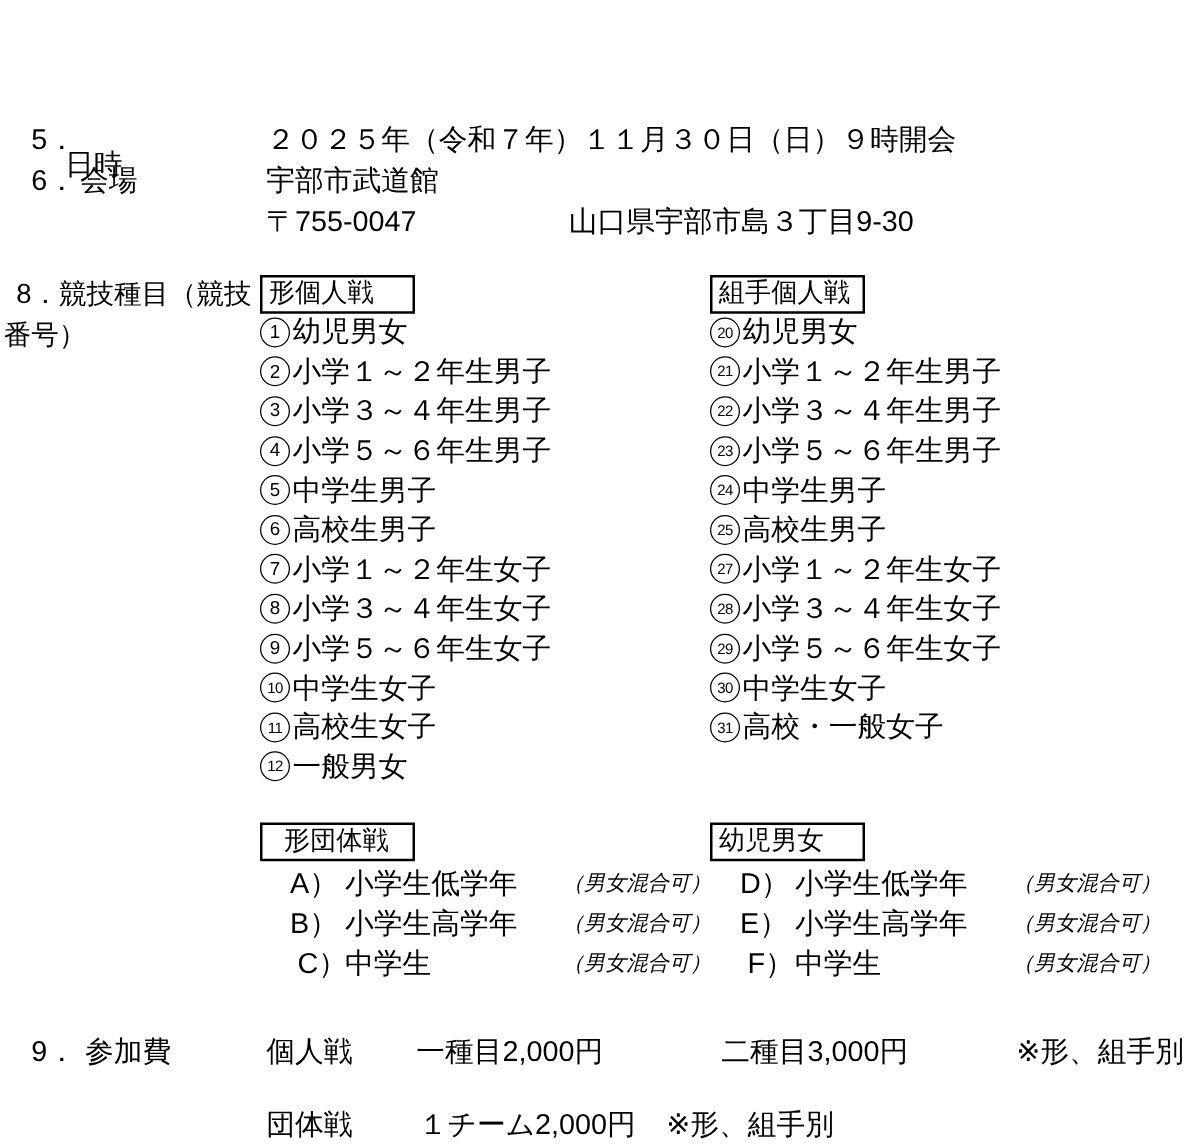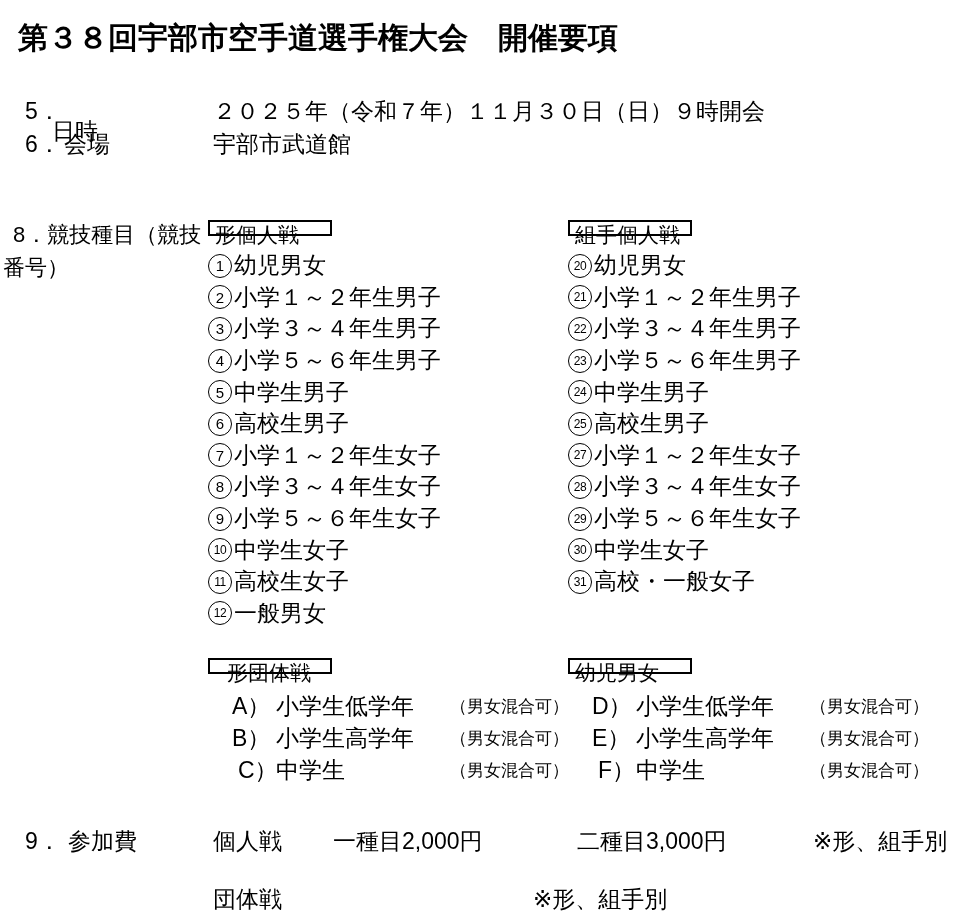--- a/index.html
+++ b/index.html
@@ -7,54 +7,57 @@
     width:960px; height:918px; background:#ffffff; color:#000000;
     font-family:"Liberation Sans","DejaVu Sans",sans-serif;
     -webkit-font-smoothing:antialiased;
   }
   .page { position:relative; width:960px; height:918px; overflow:hidden; }
   .abs { position:absolute; }
   .title { left:18px; top:18px; font-size:30px; font-weight:bold; white-space:nowrap; }
   .t23 { font-size:23px; white-space:nowrap; }
   .t22 { font-size:22px; white-space:nowrap; }
   .boxlab {
-    border:2px solid #000; width:124px; height:16px; box-sizing:border-box;
+    border:2px solid #000; width:124px; height:31px; box-sizing:border-box;
     font-size:21px; line-height:25px; padding-left:5px; white-space:nowrap;
   }
   .list { width:360px; }
   .item { display:flex; align-items:center; height:31.6px; font-size:23px; white-space:nowrap; }
   .circ {
     display:inline-flex; align-items:center; justify-content:center;
     width:24px; height:24px; box-sizing:border-box; flex:0 0 24px;
     border:1.6px solid #000; border-radius:50%;
     font-size:15px; margin-right:2px;
   }
   .circ.two { font-size:12px; letter-spacing:-0.5px; }
   .trow { position:relative; height:32px; }
   .tletter { position:absolute; left:24px; top:0; font-size:23px; white-space:nowrap; }
   .tlabel  { position:absolute; left:68px; top:0; font-size:23px; white-space:nowrap; }
-  .tnote   { position:absolute; left:242px; top:4px; font-size:17px; white-space:nowrap; }
+  .tnote   { position:absolute; left:242px; top:4px; font-size:17px; white-space:nowrap;font-style:italic; }
 </style>
 </head>
 <body>
 
 <div class="page">
 
-  <div class="abs title">第３８回宇部市空手道選手権大会　開催要項</div>
 
   <div class="abs" style="left:0; top:96px; width:960px; height:33px;">
     <span class="abs t23" style="left:25px; top:0;">5．</span>
     <span class="abs t23" style="left:52px; top:0;margin-top:20px;">日時</span>
     <span class="abs t23" style="left:213px; top:0;">２０２５年（令和７年）１１月３０日（日）９時開会</span>
   </div>
 
   <div class="abs" style="left:0; top:129px; width:960px; height:33px;">
     <span class="abs t23" style="left:25px; top:0;">6．</span>
     <span class="abs t23" style="left:52px; top:0;margin-left:12px;">会場</span>
     <span class="abs t23" style="left:213px; top:0;">宇部市武道館</span>
+  </div>
+  <div class="abs" style="left:0; top:162px; width:960px; height:33px;">
+    <span class="abs t23" style="left:213px; top:0;">〒755-0047</span>
+    <span class="abs t23" style="left:455px; top:0;">山口県宇部市島３丁目9-30</span>
   </div>
 
   <div class="abs t22" style="left:13px; top:220px;">8．競技種目（競技</div>
   <div class="abs t22" style="left:3px; top:253px;">番号）</div>
 
   <div class="abs boxlab" style="left:208px; top:220px;">形個人戦</div>
   <div class="abs boxlab" style="left:568px; top:220px;">組手個人戦</div>
 
   <div class="abs list" style="left:208px; top:250px;">
     <div class="item">
@@ -197,16 +200,17 @@
     <span class="abs t23" style="left:25px; top:0;">9．</span>
     <span class="abs t23" style="left:68px; top:0;">参加費</span>
     <span class="abs t23" style="left:213px; top:0;">個人戦</span>
     <span class="abs t23" style="left:333px; top:0;">一種目2,000円</span>
     <span class="abs t23" style="left:577px; top:0;">二種目3,000円</span>
     <span class="abs t23" style="left:813px; top:0;">※形、組手別</span>
   </div>
 
   <div class="abs" style="left:0; top:884px; width:812px; height:33px;">
     <span class="abs t23" style="left:213px; top:0;">団体戦</span>
+    <span class="abs t23" style="left:335px; top:0;">１チーム2,000円</span>
     <span class="abs t23" style="left:533px; top:0;">※形、組手別</span>
   </div>
 
 </div>
 
 </body></html>

